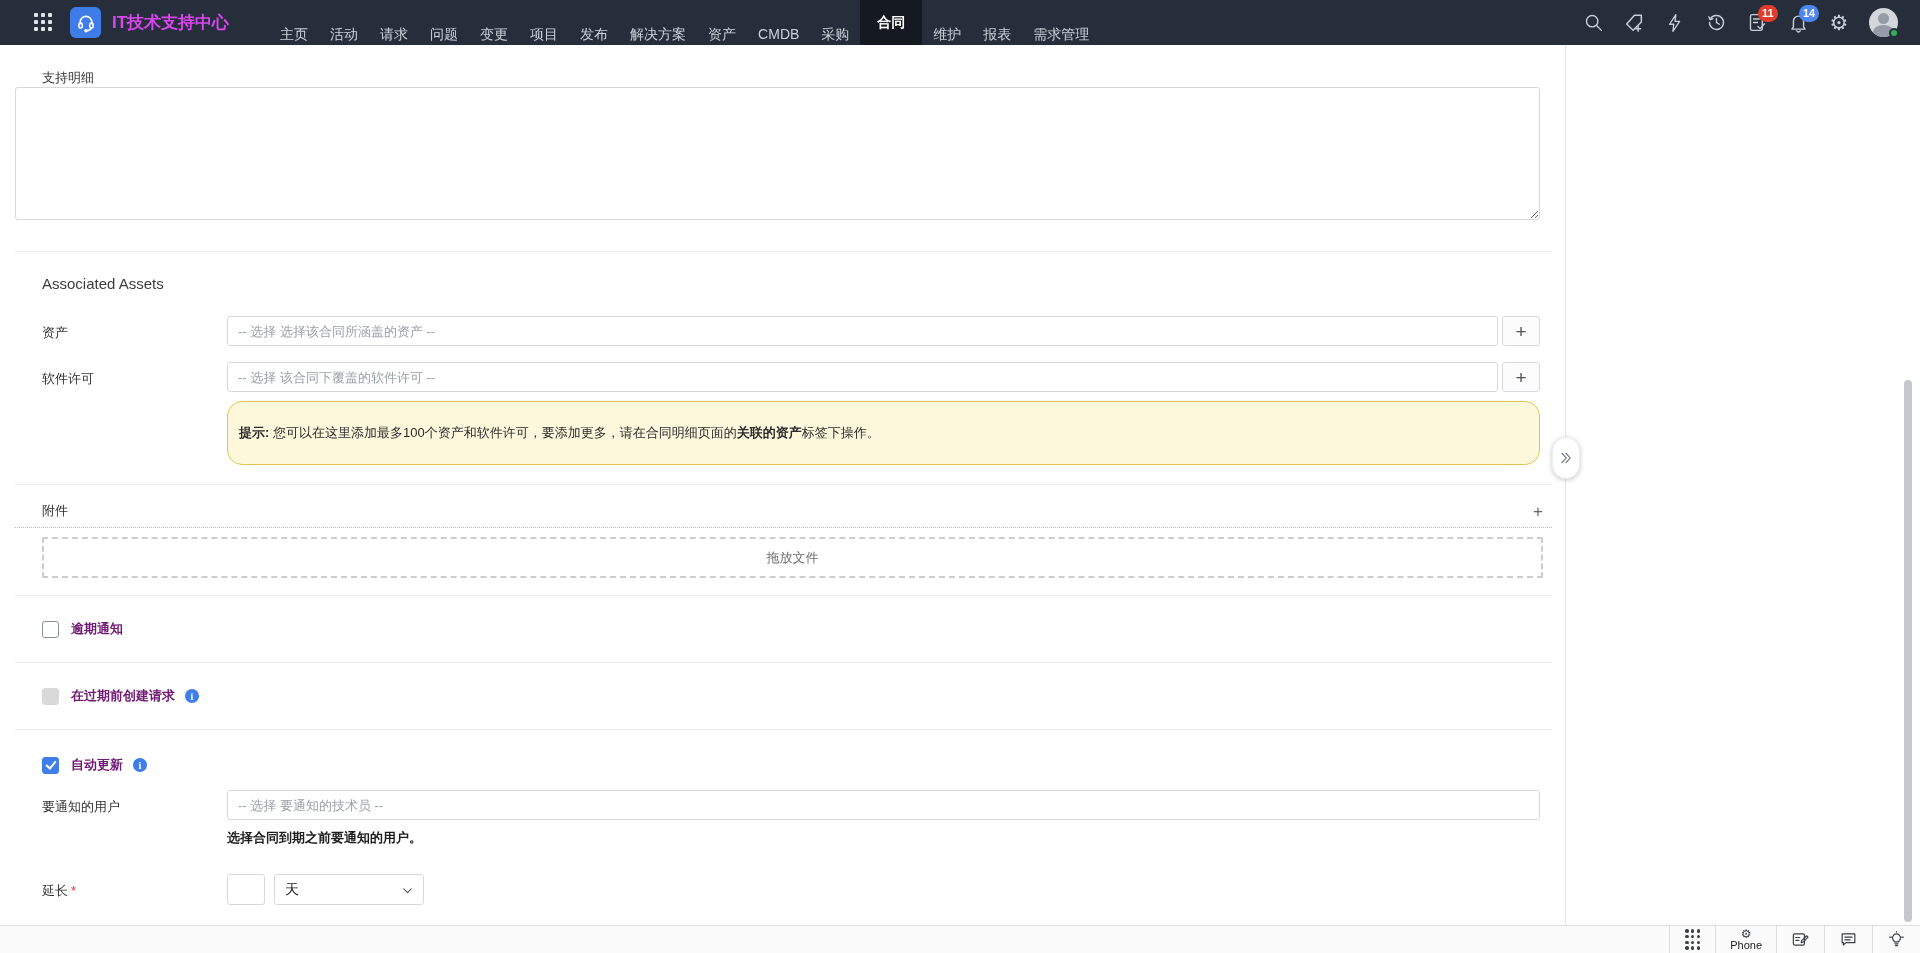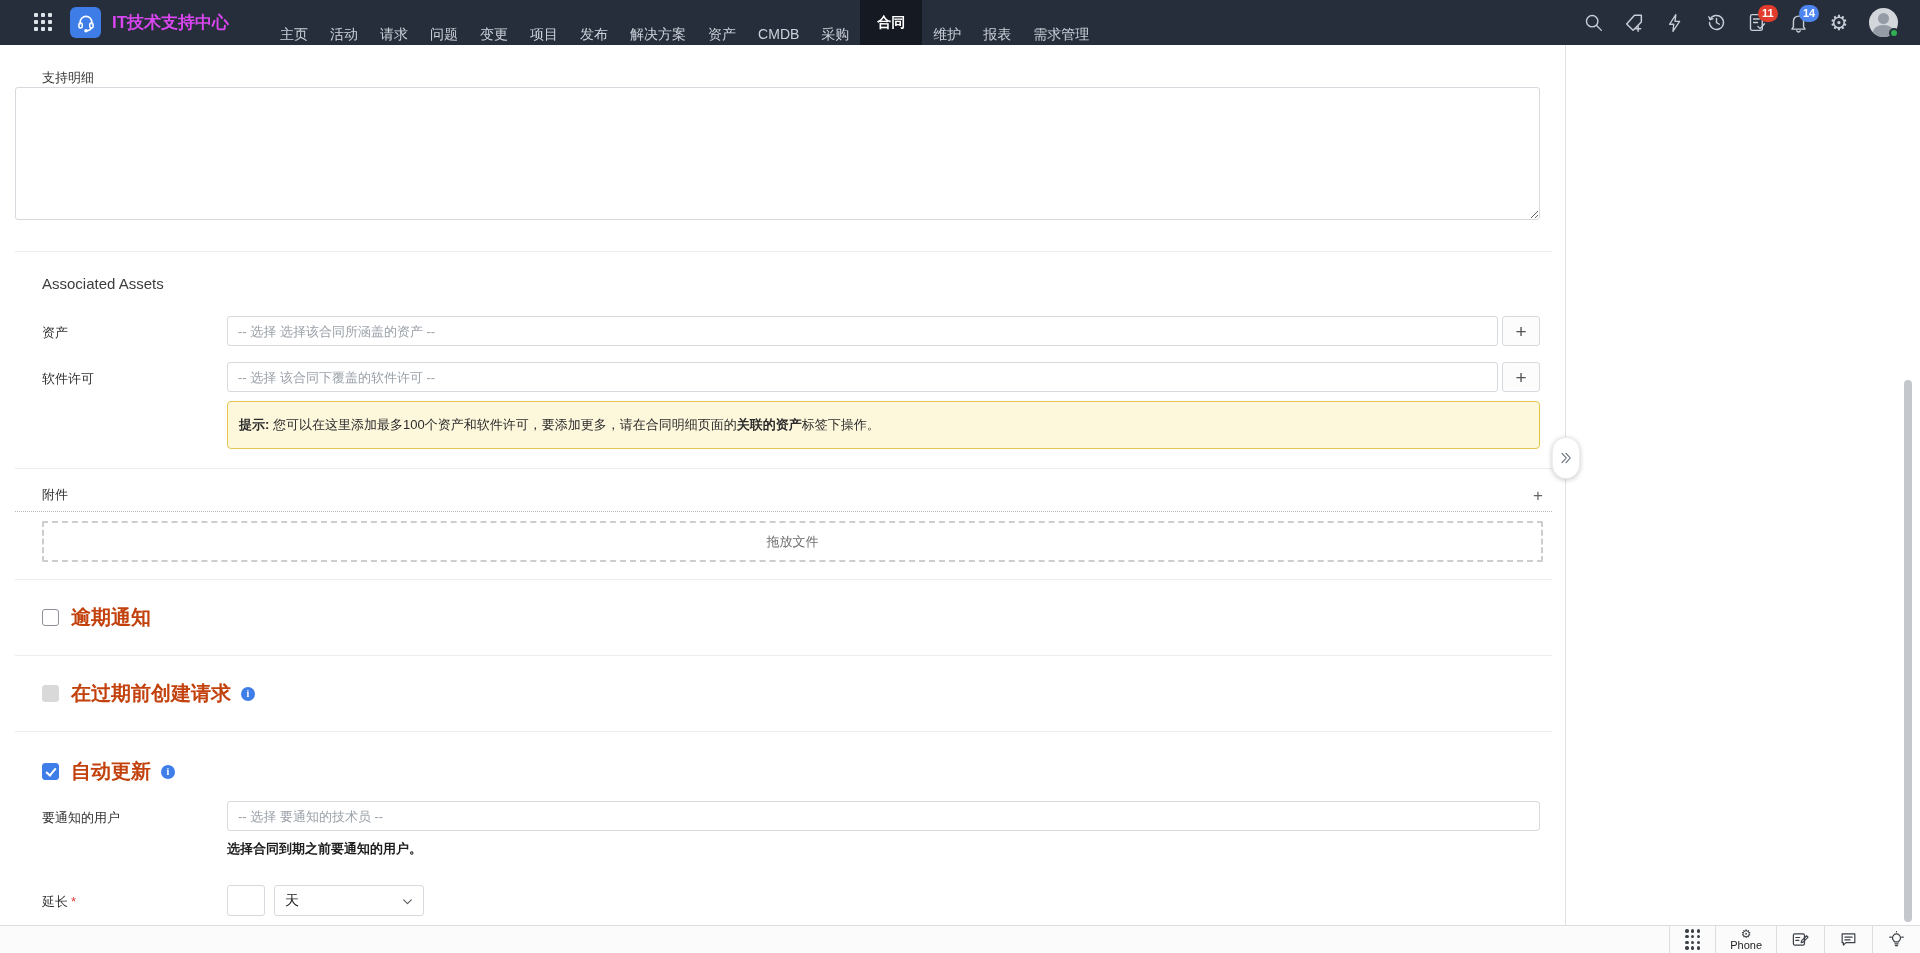--- a/index.html
+++ b/index.html
@@ -50,35 +50,35 @@
     resize:both; font-family:inherit; font-size:13px; padding:6px 8px; color:#333; outline:none; }
   .sec1 { padding-top:16px; padding-bottom:27px;flex-direction:column; }
   .sec-heading { font-size:15px; color:#3c3c3c; padding:23px 0 24px 27px; }
   .input-group { display:flex; align-items:stretch; gap:4px; }
   .sel-input { flex:1; height:30px; border:1px solid #d6dade; border-radius:3px; font-size:13px;
     padding:0 10px; color:#333; outline:none; font-family:inherit; background:#fff; }
   .sel-input::placeholder { color:#9aa1a9; opacity:1; }
   .add-btn { width:38px; height:30px; border:1px solid #d6dade; border-radius:3px; background:#fcfcfc;
     color:#555; font-size:19px; line-height:1; cursor:pointer; display:flex; align-items:center; justify-content:center; }
   .row-gap { margin-bottom:16px; }
-  .tipbox { margin-top:9px; background:#fdf7dc; border:1px solid #e3c64f; border-radius:4px;
-    padding:14px 11px; font-size:13px; color:#2b2b2b; }
+  .tipbox { margin-top:9px; background:#fdf7dc; border:1px solid #e3c64f; border-radius:15px;
+    padding:22px 11px; font-size:13px; color:#2b2b2b; }
   .tipbox b { font-weight:bold; }
   .sec2 { padding-bottom:19px; }
 
   .attach-block { padding-top:13px; padding-bottom:15px; }
   .attach-head { display:flex; align-items:center; justify-content:space-between;
     border-bottom:1px dotted #b8b8b8; padding:4px 9px 7px 27px; }
   .attach-label { font-size:13px; color:#333; }
   .attach-add { font-size:17px; color:#666; cursor:pointer; line-height:1; }
   .dropzone { margin:9px 9px 2px 27px; height:41px; border:2px dashed #cdcdcd; border-radius:2px;
     display:flex; align-items:center; justify-content:center; font-size:13px; color:#6e6e6e; cursor:pointer; }
 
   .chk-row { display:flex; align-items:center; gap:12px; padding:24px 0 24px 27px; }
-  .chk-label { font-size:20px; font-weight:bold; color:#c2410c; }
+  .chk-label { font-size:13px; font-weight:bold; color:#701a75; }
   .cbox { width:17px; height:17px; border-radius:3px; flex-shrink:0; cursor:pointer; }
   .cbox.empty { background:#fff; border:1.5px solid #8d9299; }
   .cbox.disabled { background:#d9d9d9; border:1.5px solid #d9d9d9; cursor:default; }
   .cbox.checked { background:#3f7de8; border:1.5px solid #3f7de8; position:relative; }
   .cbox.checked::after { content:""; position:absolute; left:5px; top:1.5px; width:4px; height:8px;
     border:solid #fff; border-width:0 2px 2px 0; transform:rotate(40deg); }
   .info-ic { width:14px; height:14px; border-radius:50%; background:#3f7de8; color:#fff;
     font-size:10px; font-weight:bold; display:inline-flex; align-items:center; justify-content:center;
     font-family:"Liberation Serif","DejaVu Serif",serif; margin-left:-2px; }
 

